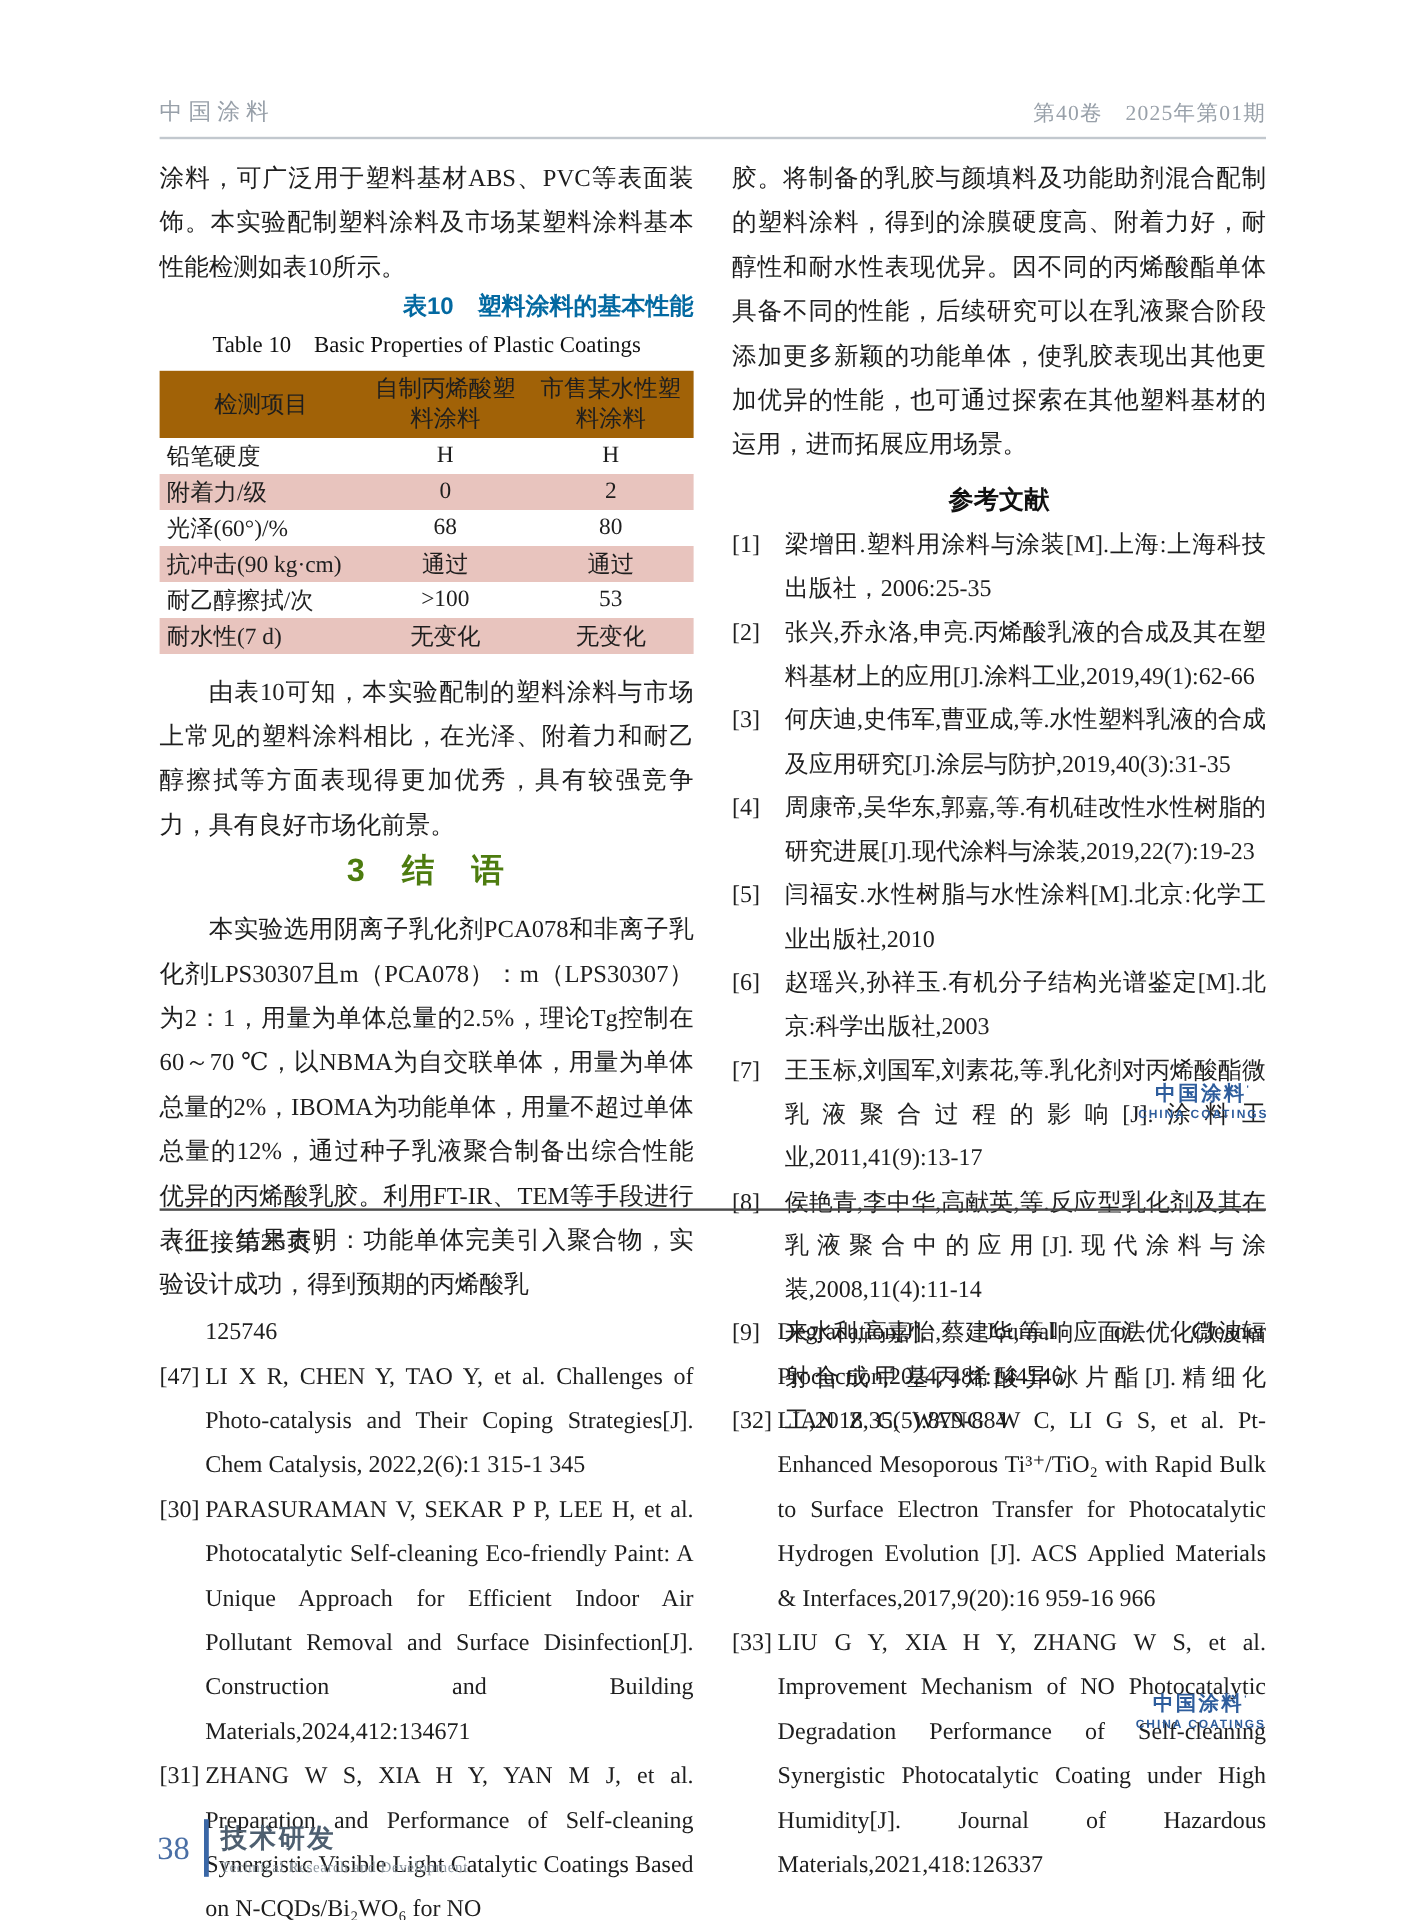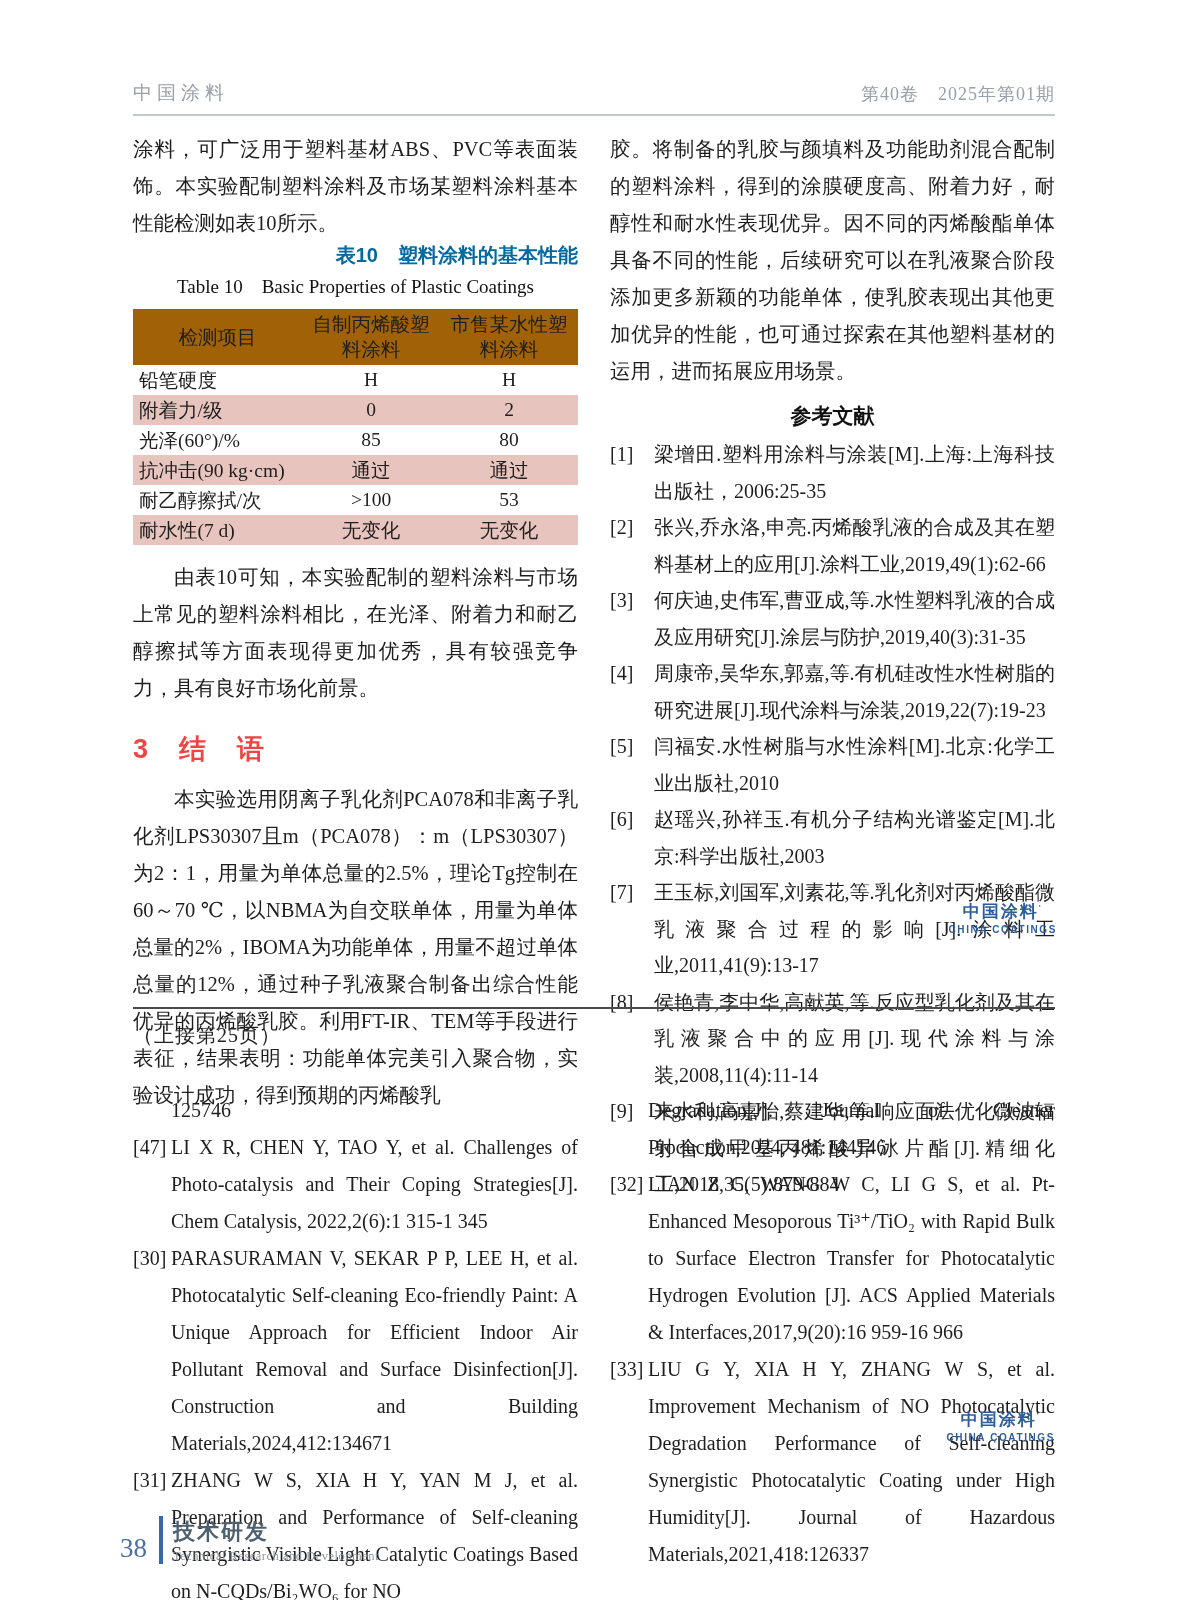--- a/index.html
+++ b/index.html
@@ -51,24 +51,24 @@
   }
   .t-head .th{padding:2px 2px;}
   .t-body .tr{
     display:grid;grid-template-columns:38% 31% 31%;
     align-items:center;min-height:30px;text-align:center;
   }
   .t-body .tr-pink{background:#e8c4be;}
   .t-body .td-first{text-align:left;padding-left:6px;}
   
   .sec-head{
-    margin-top:24px;
-    font-family:"Liberation Sans","DejaVu Sans",sans-serif;
-    font-weight:bold;font-size:27px;color:#ef4444;
+    font-family:"Liberation Sans","DejaVu Sans",sans-serif;
+    font-weight:bold;font-size:27px;color:#4d7c0f;
     letter-spacing:2px;
+    text-align:center;
   }
   .sec-par{margin-top:14px;}
   
   .refs-head{
     margin-top:12px;margin-bottom:6px;text-align:center;
     font-family:"Liberation Sans","DejaVu Sans",sans-serif;
     font-weight:bold;font-size:21px;color:#111;
   }
   .ref-row{display:flex;font-size:20px;line-height:36.5px;}
   .ref-num{flex:0 0 44px;}
@@ -89,22 +89,22 @@
   .cont{
     position:absolute;left:133px;top:1007px;width:922px;
     border-top:2px solid #4a4a4a;
   }
   .cont-note{margin-top:13px;font-size:20px;letter-spacing:1px;color:#222;}
   .cont-cols{margin-top:43px;display:flex;gap:32px;}
   .cont .ref-row{font-size:20px;line-height:37px;}
   .cont .ref-num{flex:0 0 38px;}
   
   .pg-footer{
-    position:absolute;left:120px;top:1516px;
-    display:flex;align-items:flex-end;
+    position:absolute;left:131px;top:1516px;
+    display:flex;align-items:center;
   }
   .pg-num{font-size:27px;color:#4a6fa5;margin-right:12px;}
   .f-bar{width:4px;height:48px;background:#3a67a6;margin-right:10px;}
   .f-sec{display:flex;flex-direction:column;justify-content:center;}
   .f-zh{
     font-family:"Liberation Sans","DejaVu Sans",sans-serif;
     font-weight:bold;font-size:22px;color:#4e5f70;letter-spacing:2px;
   }
   .f-en{font-size:12.5px;color:#8e99a2;letter-spacing:0.5px;margin-top:2px;}
 </style>
@@ -138,21 +138,21 @@
               <div class="td">H</div>
               <div class="td">H</div>
             </div>
             <div class="tr tr-pink">
               <div class="td td-first">附着力/级</div>
               <div class="td">0</div>
               <div class="td">2</div>
             </div>
             <div class="tr">
               <div class="td td-first">光泽(60°)/%</div>
-              <div class="td">85</div>
+              <div class="td">68</div>
               <div class="td">80</div>
             </div>
             <div class="tr tr-pink">
               <div class="td td-first">抗冲击(90 kg·cm)</div>
               <div class="td">通过</div>
               <div class="td">通过</div>
             </div>
             <div class="tr">
               <div class="td td-first">耐乙醇擦拭/次</div>
               <div class="td">&gt;100</div>

